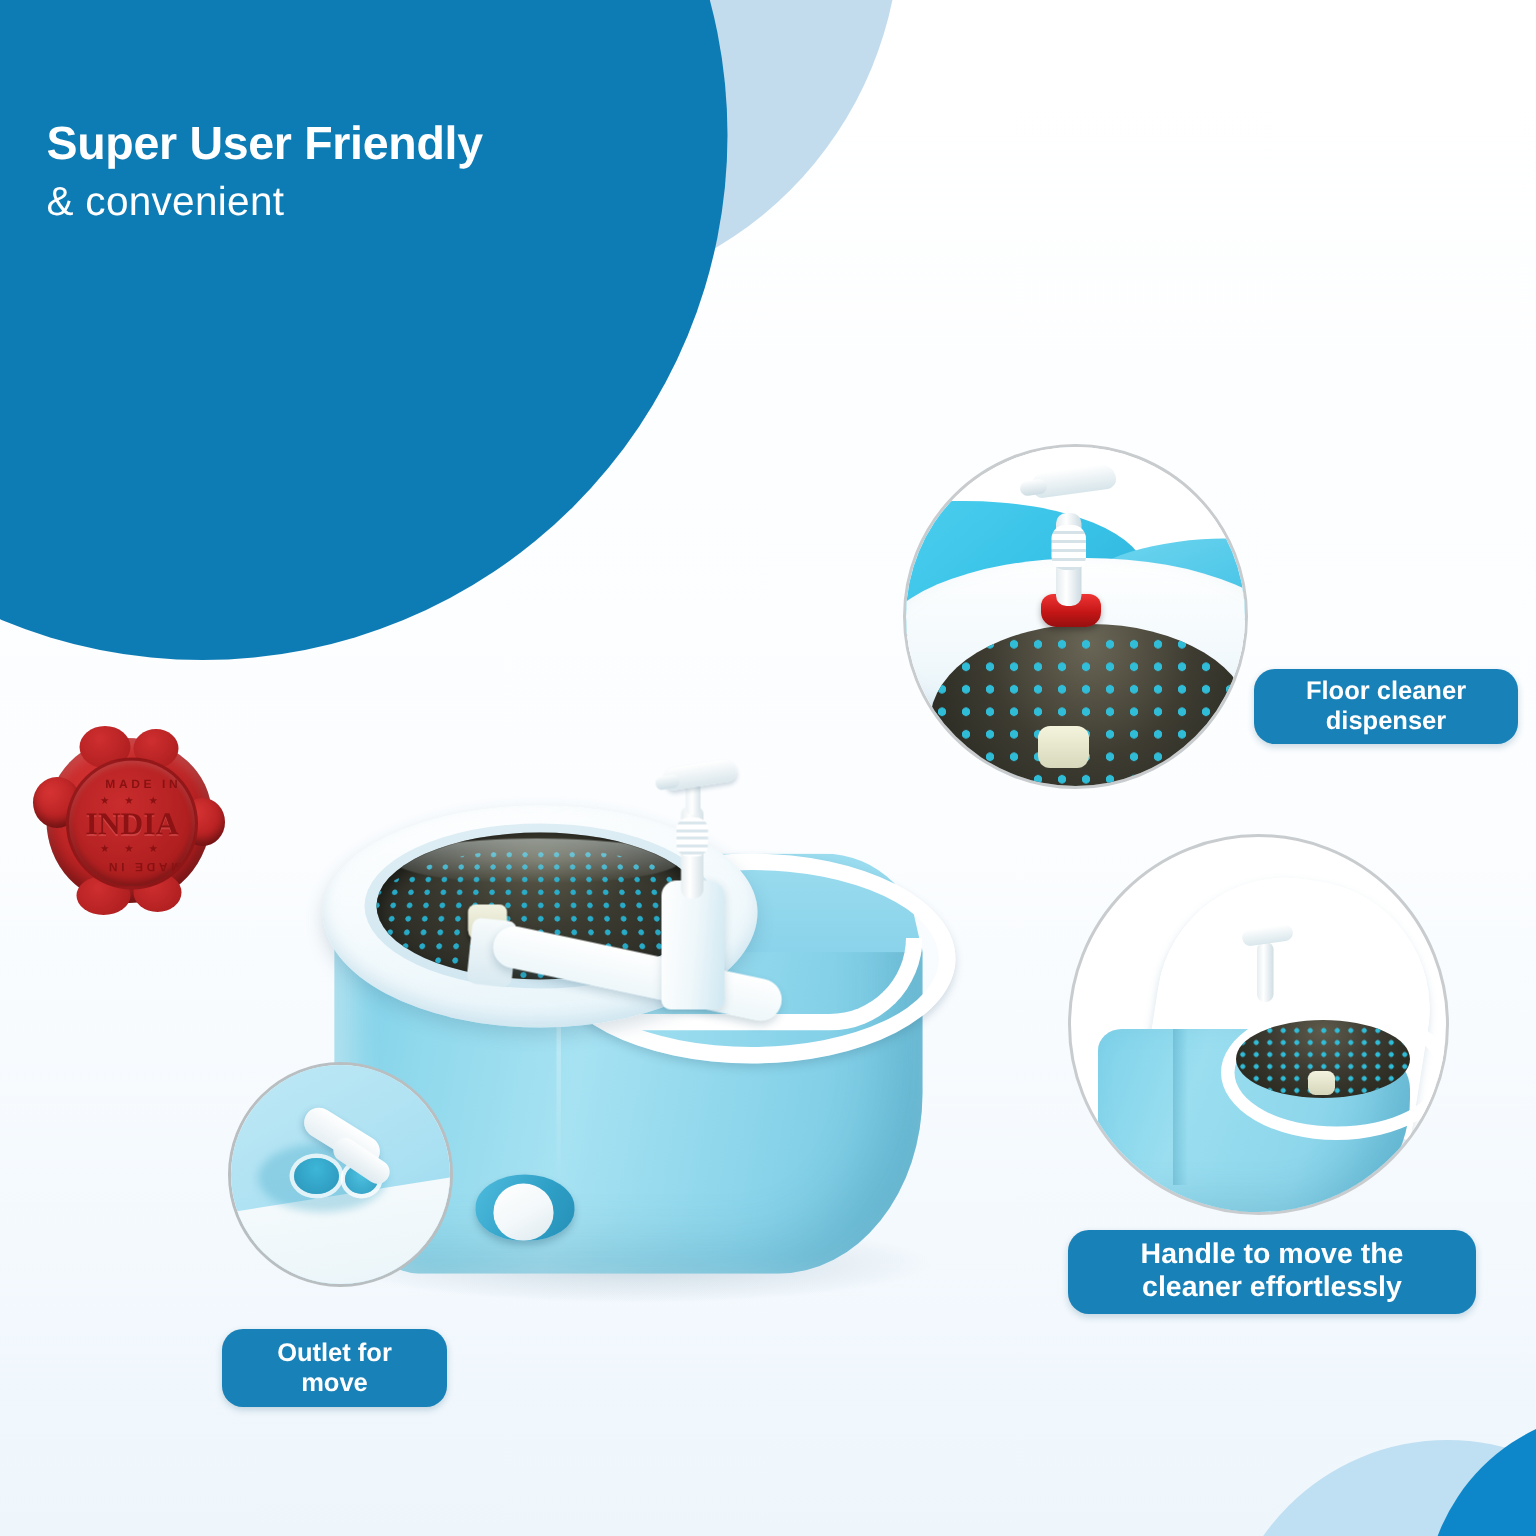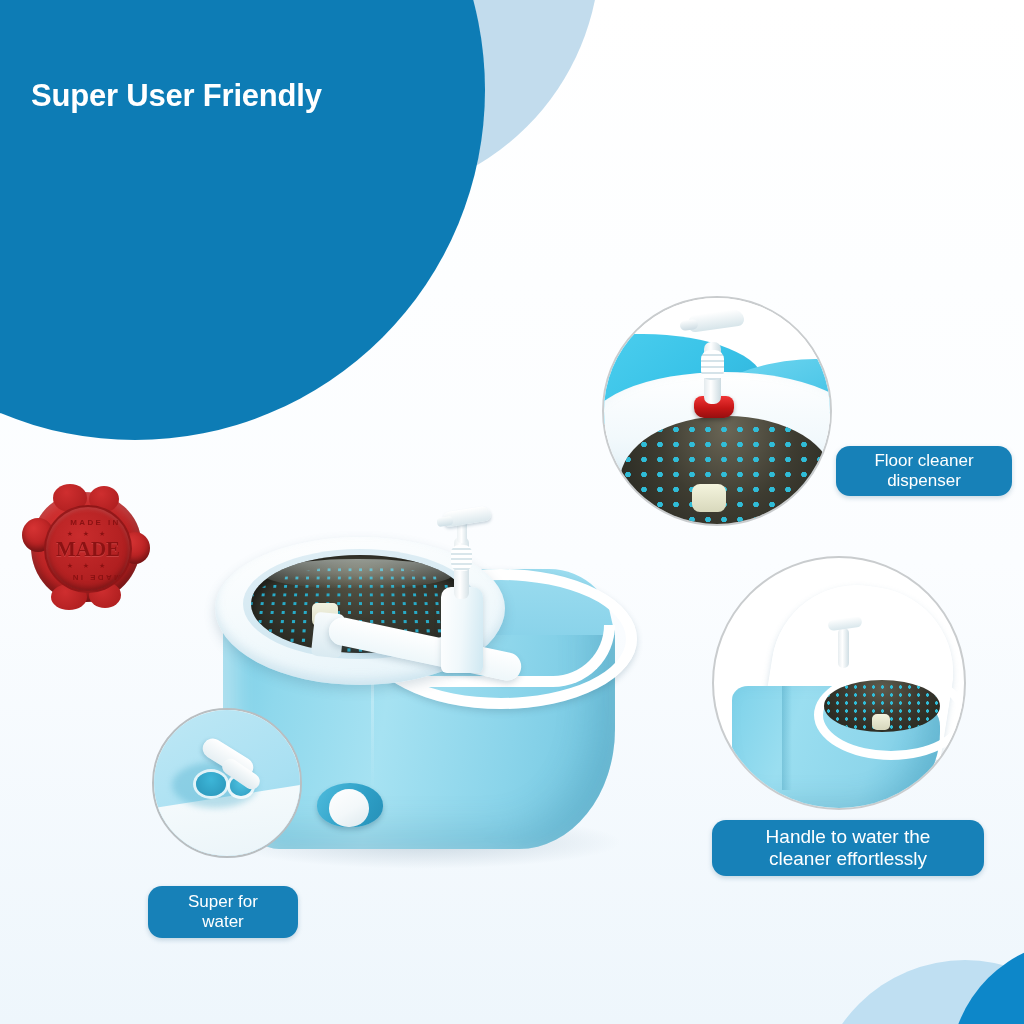--- a/index.html
+++ b/index.html
@@ -339,21 +339,21 @@
     background:radial-gradient(ellipse at 50% 30%,#4fc2e1,#2f9cc0);
     border-radius:50%;
     box-shadow:0 0 0 3px rgba(255,255,255,.8);
   }
 
   
   .pill{
     position:absolute;z-index:10;
     background:#1781b8;color:#ffffff;
     border-radius:14px;
-    text-align:center;font-weight:normal;
+    text-align:center;font-weight:bold;
     line-height:1.18;
     display:flex;align-items:center;justify-content:center;
     box-shadow:0 2px 5px rgba(20,80,120,.22);
   }
   #pill-dispenser{left:836px;top:446px;width:176px;height:50px;font-size:17px;padding:0 6px;box-sizing:border-box;}
   #pill-handle{left:712px;top:820px;width:272px;height:56px;font-size:19px;padding:0 8px;box-sizing:border-box;}
   #pill-outlet{left:148px;top:886px;width:150px;height:52px;font-size:17px;padding:0 6px;box-sizing:border-box;}
   .pill span{display:block;}
 </style>
 </head>
@@ -361,33 +361,34 @@
 
 <div id="stage">
 
   <div class="blob" id="blob-bottom-light"></div>
   <div class="blob" id="blob-bottom-dark"></div>
   <div class="blob" id="blob-top-light"></div>
   <div class="blob" id="blob-top-dark"></div>
 
   <div id="header-text">
     <div id="title-main">Super User Friendly</div>
+    <div id="title-sub">&amp; convenient</div>
   </div>
 
   <div id="seal">
     <div class="wax">
       <div class="wax-bump wb1"></div>
       <div class="wax-bump wb2"></div>
       <div class="wax-bump wb3"></div>
       <div class="wax-bump wb4"></div>
     </div>
     <div class="seal-disc">
       <div class="seal-arc-top">MADE IN</div>
       <div class="seal-stars stars-top">★ ★ ★</div>
-      <div class="seal-india">MADE</div>
+      <div class="seal-india">INDIA</div>
       <div class="seal-stars stars-bot">★ ★ ★</div>
       <div class="seal-arc-bot">MADE IN</div>
     </div>
   </div>
 
   <div id="product-main">
     <div class="shadow-ellipse"></div>
     <div class="bucket-body"></div>
     <div class="rim-right-mask"></div>
     <div class="rim-right"></div>
@@ -453,25 +454,25 @@
 
   <div class="pill" id="pill-dispenser">
     <div>
       <span>Floor cleaner</span>
       <span>dispenser</span>
     </div>
   </div>
 
   <div class="pill" id="pill-handle">
     <div>
-      <span>Handle to water the</span>
+      <span>Handle to move the</span>
       <span>cleaner effortlessly</span>
     </div>
   </div>
 
   <div class="pill" id="pill-outlet">
     <div>
-      <span>Super for</span>
-      <span>water</span>
+      <span>Outlet for</span>
+      <span>move</span>
     </div>
   </div>
 
 </div>
 
 </body></html>

